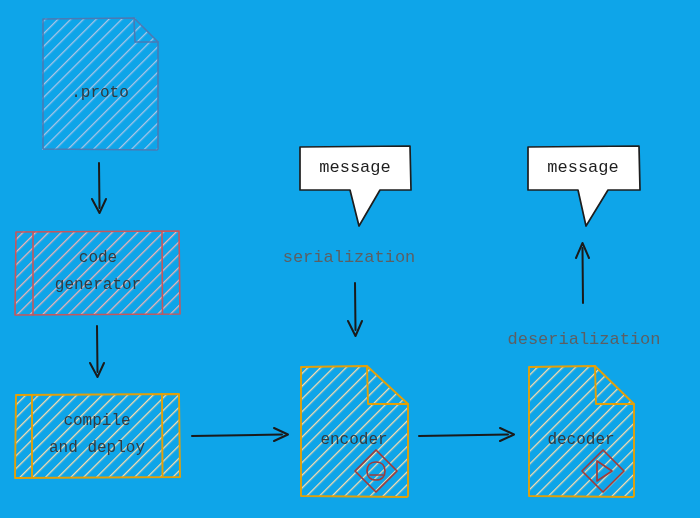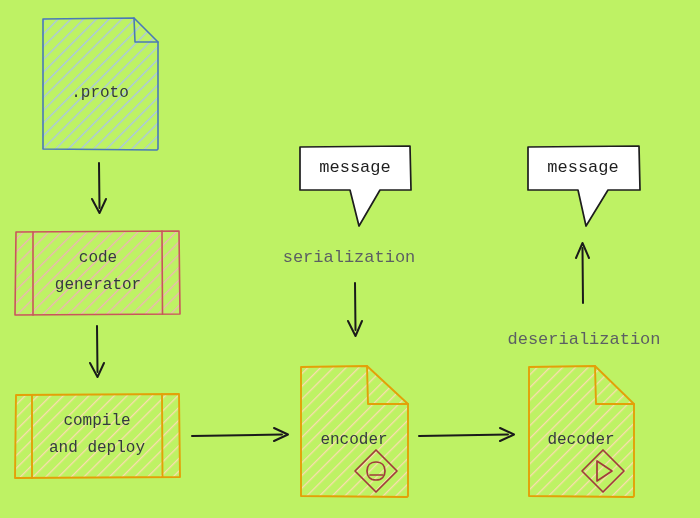--- a/index.html
+++ b/index.html
@@ -4,21 +4,21 @@
 <style>
   html, body {
     margin: 0;
     padding: 0;
     background: #ffffff;
   }
   #canvas {
     position: relative;
     width: 700px;
     height: 518px;
-    background: #bef264;
+    background: #0ea5e9;
     overflow: hidden;
     font-family: "Liberation Mono", "DejaVu Sans Mono", monospace;
   }
   svg.diagram {
     position: absolute;
     left: 0;
     top: 0;
     width: 700px;
     height: 518px;
   }

